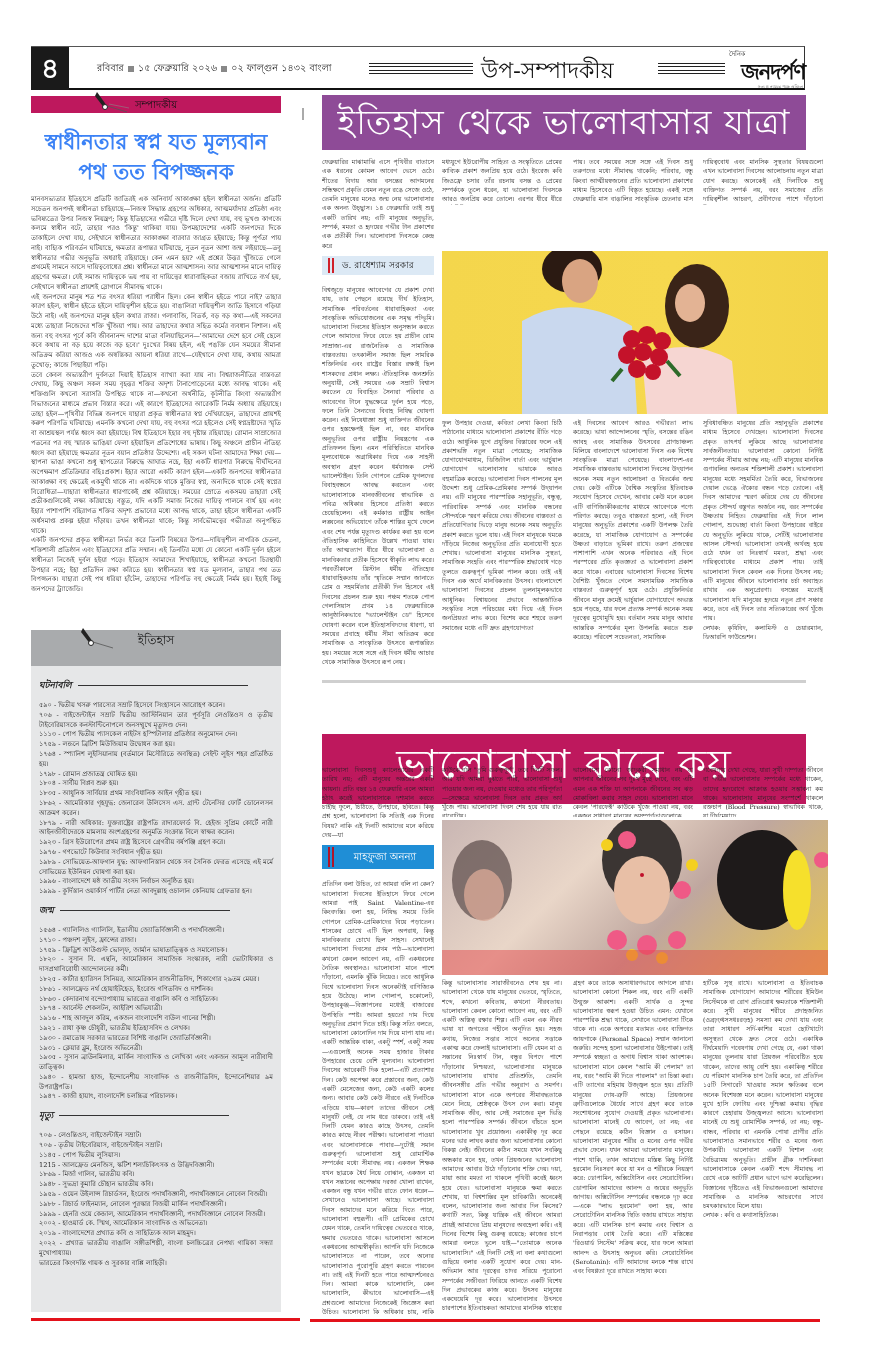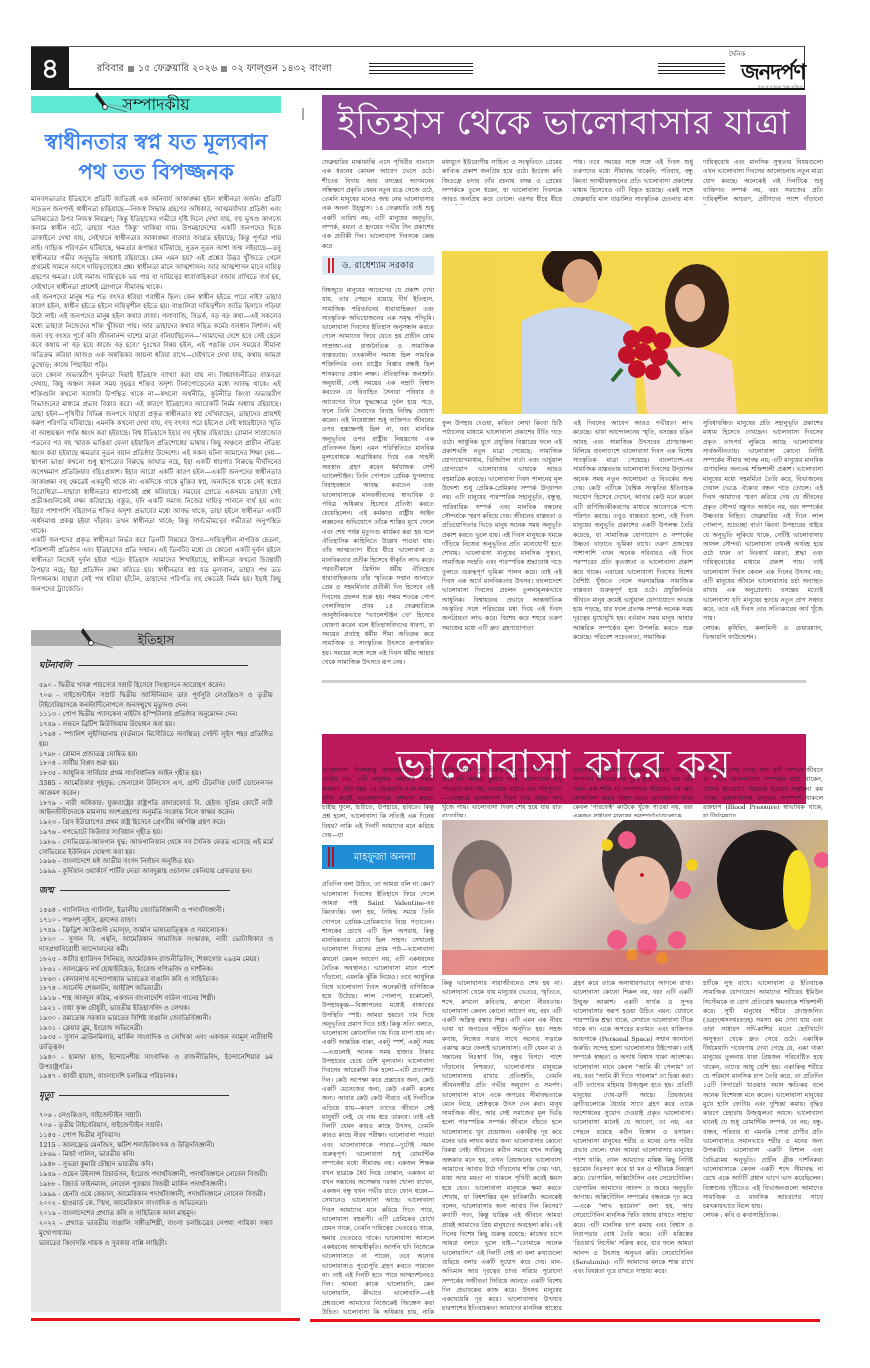--- a/index.html
+++ b/index.html
@@ -17,30 +17,30 @@
   .rules-left { left: 338px; width: 104px; }
   .rules-right { left: 627px; width: 67px; }
   .section-title { position: absolute; left: 450px; top: 6px; font-family: "DejaVu Sans", sans-serif; font-size: 22px; color: #111; }
   .brand { position: absolute; left: 698px; top: 2px; width: 74px; }
   .brand-small { font-family: "DejaVu Sans", sans-serif; font-size: 6.5px; color: #222; display: block; }
   .brand-big { font-family: "DejaVu Sans", sans-serif; font-weight: bold; font-size: 21px; color: #111; display: block; line-height: 24px; letter-spacing: -1px; margin-left: 12px; }
   .brand-tag { font-family: "DejaVu Sans", sans-serif; font-size: 4px; color: #333; display: block; text-align: right; }
 
   
   .left-col { position: absolute; left: 31px; top: 96px; width: 250px; }
-  .ed-label { height: 17px; background: #5eead4; position: relative; text-align: center; font-family: "DejaVu Sans", sans-serif; font-size: 16px; line-height: 17px; color: #111; }
+  .ed-label { height: 17px; background: #be185d; position: relative; text-align: center; font-family: "DejaVu Sans", sans-serif; font-size: 10px; line-height: 17px; color: #111; }
   .pen-icon { position: absolute; left: 62px; top: -4px; width: 40px; height: 22px; }
   .ed-title { text-align: center; font-family: "DejaVu Sans", sans-serif; font-size: 21px; line-height: 30px; margin: 14px 6px 8px 6px; color: #3b82f6; }
   .ed-body p { font-size: 6.55px; line-height: 9.75px; text-align: justify; color: #222; }
 
   .vsep { position: absolute; left: 302px; top: 108px; width: 2px; height: 12px; background: #aaa; }
 
   
   .history { position: absolute; left: 31px; top: 630px; width: 250px; height: 682px; background: #e6e7e8; }
-  .history-head { height: 16px; background: #a9abad; position: relative; text-align: center; font-family: "DejaVu Sans", sans-serif; font-size: 12px; line-height: 20px; color: #111; }
+  .history-head { height: 36px; background: #a9abad; position: relative; text-align: center; font-family: "DejaVu Sans", sans-serif; font-size: 12px; line-height: 20px; color: #111; }
   .history-head .pen-icon { left: 48px; top: -2px; }
   .history-inner { padding: 6px 8px 0 8px; }
   .sub-head { display: flex; align-items: center; font-family: "DejaVu Sans", sans-serif; font-weight: bold; font-style: italic; font-size: 9px; margin: 6px 0 8px 0; }
   .sub-head .line { display: block; height: 1px; background: #333; width: 170px; margin-left: 6px; }
   .history ul { list-style: none; }
   .history li { font-size: 6.6px; line-height: 9.8px; text-align: justify; color: #222; }
   .red-rule-left { position: absolute; left: 31px; top: 1318px; width: 269px; height: 3px; background: #e3121b; }
 
   
   .banner { position: absolute; left: 322px; width: 484px; color: #fff; font-family: "DejaVu Sans", sans-serif; text-align: center; }
@@ -65,20 +65,21 @@
 </style>
 </head>
 <body>
 
 <header class="masthead">
   <div class="page-num">৪</div>
   <div class="dateline">
     <span>রবিবার</span><span class="sq"></span><span>১৫ ফেব্রুয়ারি ২০২৬</span><span class="sq"></span><span>০২ ফাল্গুন ১৪৩২ বাংলা</span>
   </div>
   <div class="rules rules-left"></div>
+  <div class="section-title">উপ-সম্পাদকীয়</div>
   <div class="rules rules-right"></div>
   <div class="brand">
     <span class="brand-small">দৈনিক</span>
     <span class="brand-big">জনদর্পণ</span>
     <span class="brand-tag">সত্য ও ন্যায়ের পক্ষে অবিচল</span>
   </div>
 </header>
 
 <section class="left-col">
   <div class="ed-label">
@@ -117,21 +118,21 @@
       </div>
     <ul>
       <li>৫৯০ - দ্বিতীয় খসরু পারস্যের সম্রাট হিসেবে সিংহাসনে আরোহণ করেন।</li>
       <li>৭০৬ - বাইজেন্টাইন সম্রাট দ্বিতীয় জাস্টিনিয়ান তার পূর্বসূরি লেওন্তিওস ও তৃতীয় টাইবেরিয়াসকে কনস্টান্টিনোপলে জনসম্মুখে মৃত্যুদণ্ড দেন।</li>
       <li>১১১৩ - পোপ দ্বিতীয় প্যাসকেল নাইটস হস্পিটালার প্রতিষ্ঠার অনুমোদন দেন।</li>
       <li>১৭৫৯ - লন্ডনে ব্রিটিশ মিউজিয়াম উদ্বোধন করা হয়।</li>
       <li>১৭৬৪ - স্প্যানিশ লুইসিয়ানায় (বর্তমানে মিসৌরিতে অবস্থিত) সেইন্ট লুইস শহর প্রতিষ্ঠিত হয়।</li>
       <li>১৭৯৮ - রোমান প্রজাতন্ত্র ঘোষিত হয়।</li>
       <li>১৮০৪ - সার্বীয় বিপ্লব শুরু হয়।</li>
       <li>১৮৩৫ - আধুনিক সার্বিয়ার প্রথম সাংবিধানিক আইন গৃহীত হয়।</li>
-      <li>3385 - আমেরিকার গৃহযুদ্ধ: জেনারেল উলিসেস এস. গ্রান্ট টেনেসির ফোর্ট ডোনেলসন আক্রমণ করেন।</li>
+      <li>১৮৬২ - আমেরিকার গৃহযুদ্ধ: জেনারেল উলিসেস এস. গ্রান্ট টেনেসির ফোর্ট ডোনেলসন আক্রমণ করেন।</li>
       <li>১৮৭৯ - নারী অধিকার: যুক্তরাষ্ট্রের রাষ্ট্রপতি রাদারফোর্ড বি. হেইজ সুপ্রিম কোর্টে নারী আইনজীবীদেরকে মামলায় অংশগ্রহণের অনুমতি সংক্রান্ত বিলে স্বাক্ষর করেন।</li>
       <li>১৯২৩ - গ্রিস ইউরোপের প্রথম রাষ্ট্র হিসেবে গ্রেগরীয় বর্ষপঞ্জি গ্রহণ করে।</li>
       <li>১৯৭৬ - গণভোটে কিউবার সংবিধান গৃহীত হয়।</li>
       <li>১৯৮৯ - সোভিয়েত-আফগান যুদ্ধ: আফগানিস্তান থেকে সব সৈনিক ফেরত এসেছে এই মর্মে সোভিয়েত ইউনিয়ন ঘোষণা করা হয়।</li>
       <li>১৯৯৬ - বাংলাদেশে ষষ্ঠ জাতীয় সংসদ নির্বাচন অনুষ্ঠিত হয়।</li>
       <li>১৯৯৯ - কুর্দিস্তান ওয়ার্কার্স পার্টির নেতা আবদুল্লাহ ওচালান কেনিয়ায় গ্রেফতার হন।</li>
     </ul>
     <div class="sub-head">
         <span>জন্ম</span>
         <span class="line"></span>

